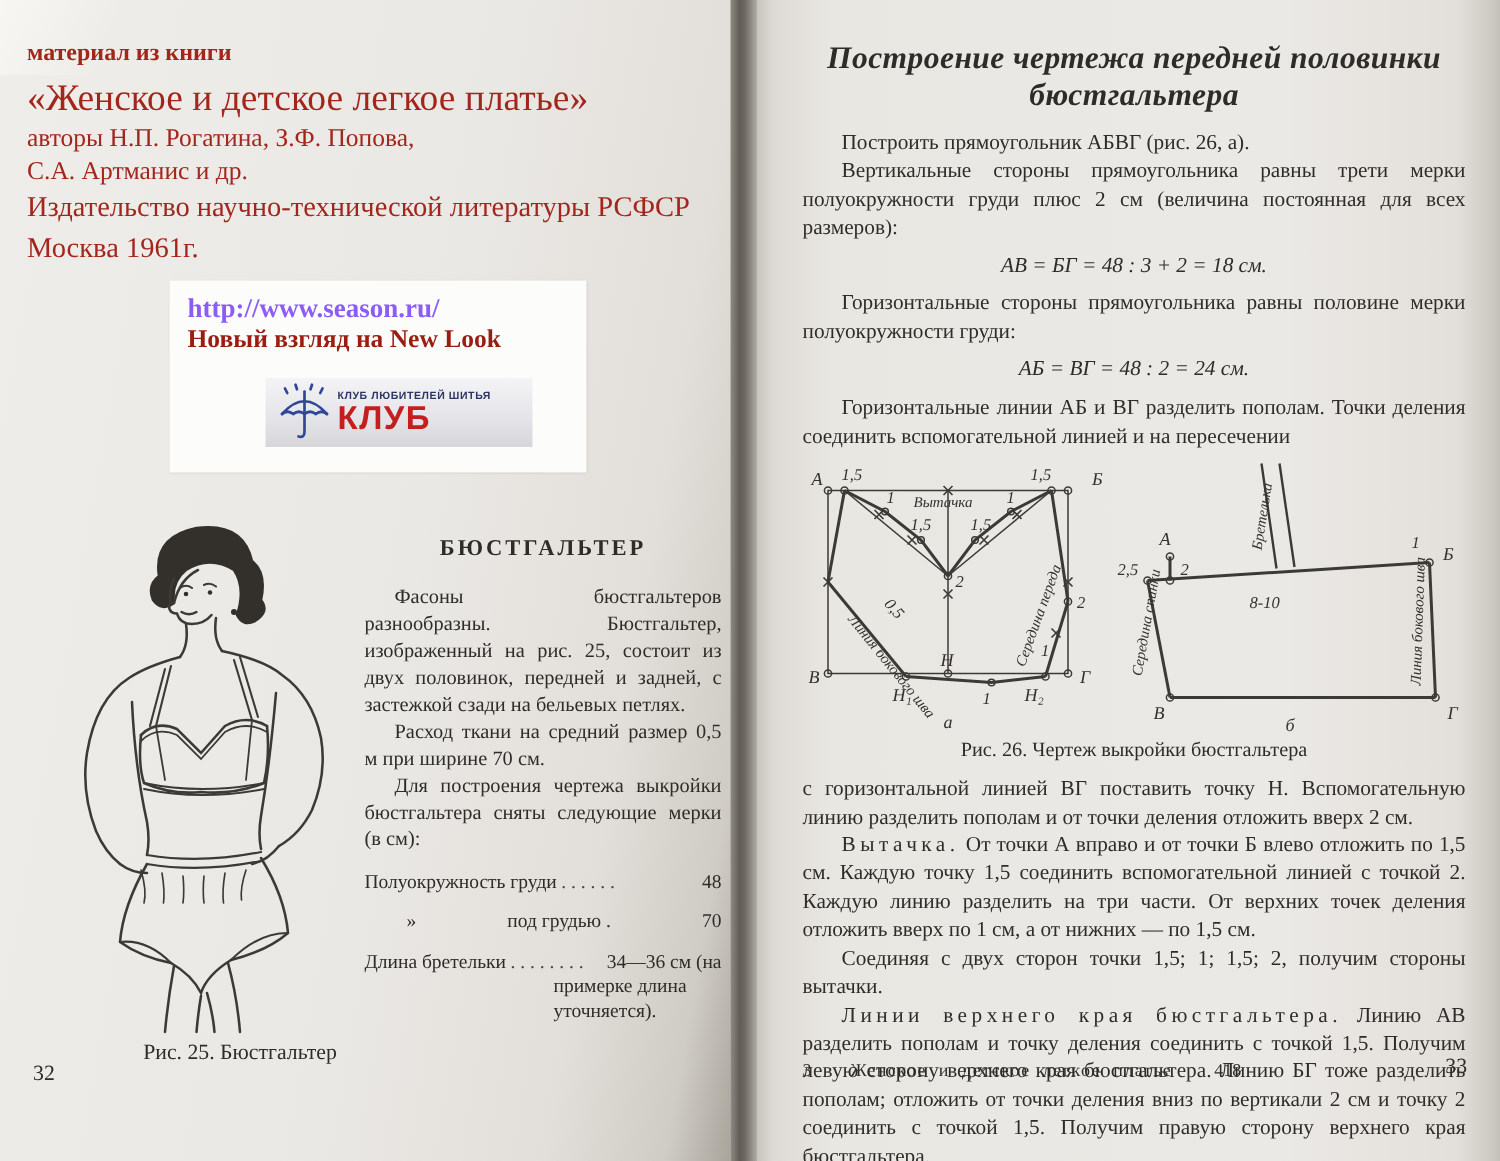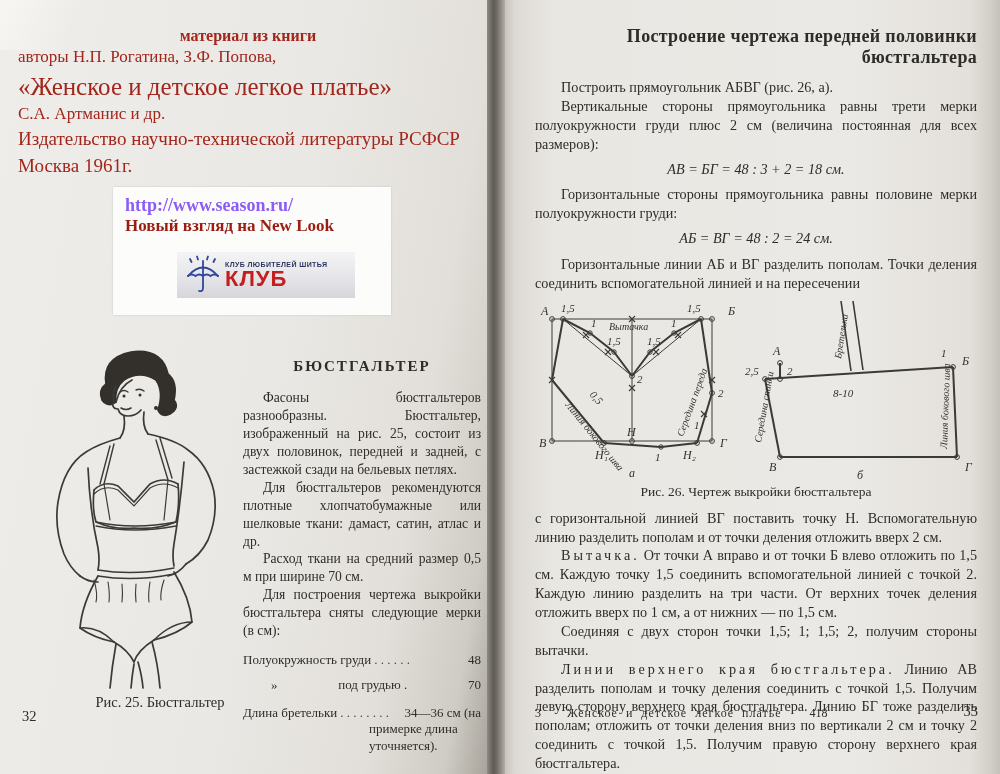--- a/index.html
+++ b/index.html
@@ -13,21 +13,21 @@
   #left-page:before{content:"";position:absolute;left:0;top:0;width:120px;height:50px;
     background:linear-gradient(115deg,#f7f6f3 0%,rgba(247,246,243,0) 60%);}
   #spine{position:absolute;left:487px;top:0;width:18px;height:774px;
     background:linear-gradient(90deg,#8f8b84 0%,#5f5b55 35%,#716d66 55%,#b3afa8 100%);}
   #right-page{position:absolute;left:505px;top:0;width:495px;height:774px;
     background:linear-gradient(90deg,#c8c5bf 0%,#ddDAD5 2%,#e9e7e2 10%,#ebe9e5 70%,#e3e0db 94%,#d2cfc9 98%,#c4c1bb 100%);}
 
   
   .red{color:#a3261c;}
   #red-block{position:absolute;left:18px;top:26px;width:460px;line-height:1.25;}
-  #red-block .l1{font-size:16px;font-weight:bold;text-align:center;}
+  #red-block .l1{font-size:16px;font-weight:bold;}
   #red-block .ttl{font-size:25px;margin-top:4px;}
   #red-block .auth{font-size:17px;}
   #red-block .pub{font-size:19px;margin-top:3px;}
 
   #season-box{position:absolute;left:113px;top:187px;width:278px;height:128px;
     background:#fcfcfb;box-shadow:0 0 2px rgba(0,0,0,.15);padding:8px 12px;box-sizing:border-box;}
   #season-box .url{font-size:18px;font-weight:bold;color:#8b5cf6;}
   #season-box .slogan{font-size:17px;font-weight:bold;color:#9b1d12;}
   #logo-strip{display:flex;align-items:center;margin:16px 0 0 52px;width:178px;height:46px;
     background:linear-gradient(180deg,#f4f4f6 0%,#e4e4e8 60%,#d6d6da 100%);padding:2px 6px;box-sizing:border-box;}
@@ -49,21 +49,21 @@
   .meas-row .dots{flex:1;overflow:hidden;white-space:nowrap;padding:0 3px;color:#4a4844;}
   .meas-row .val{white-space:nowrap;}
   .meas-row.r2{margin-top:9px;}
   .meas-row.r2 .ditto{padding-left:28px;}
   .meas-row.r2 .mid{flex:1;text-align:center;}
   .meas-row.r3{margin-top:11px;}
   .meas-note{width:112px;margin-left:auto;text-align:left;line-height:1.3;}
 
   
   #right-col{position:absolute;left:30px;top:26px;width:442px;}
-  #right-col h2{margin:0 0 10px 0;text-align:right;font-size:18px;font-weight:bold;letter-spacing:.3px;}
+  #right-col h2{margin:0 0 10px 0;text-align:center;font-size:21px;font-weight:bold;letter-spacing:.3px;font-style:italic;}
   #right-col p{margin:0;font-size:14.2px;line-height:1.33;text-align:justify;}
   #right-col p.ind{text-indent:26px;}
   .formula{margin:6px 0 7px 0 !important;text-align:center !important;font-style:italic;text-indent:0 !important;}
   .sp{letter-spacing:3px;}
   #figure26{position:relative;height:182px;margin:6px 0 2px 0;}
   #fig26-caption{text-align:center !important;font-size:13.5px !important;margin:0 0 8px 0 !important;text-indent:0 !important;}
   #footer-right{position:absolute;left:30px;top:706px;width:440px;font-size:12px;display:flex;align-items:baseline;}
   #footer-right .sig{margin-right:26px;}
   #footer-right .bt{letter-spacing:1px;word-spacing:4px;}
   #footer-right .ed{margin-left:28px;}
@@ -78,22 +78,22 @@
 </style>
 </head>
 <body>
 
 <div id="scan">
 
   <div id="left-page">
 
     <div id="red-block">
       <div class="red l1">материал из книги</div>
+      <div class="red ttl">«Женское и детское легкое платье»</div>
       <div class="red auth">авторы Н.П. Рогатина, З.Ф. Попова,</div>
-      <div class="red ttl">«Женское и детское легкое платье»</div>
       <div class="red auth">С.А. Артманис и др.</div>
       <div class="red pub">Издательство научно-технической литературы РСФСР</div>
       <div class="red pub">Москва 1961г.</div>
     </div>
 
     <div id="season-box">
       <div class="url">http://www.season.ru/</div>
       <div class="slogan">Новый взгляд на New Look</div>
       <div id="logo-strip">
         <svg width="40" height="40" viewBox="0 0 40 40">
@@ -153,21 +153,20 @@
         <path d="M88,302 Q84,324 82,346 M106,322 Q104,334 103,346"></path>
         <path d="M124,300 Q130,322 132,346 M110,320 Q114,334 115,346"></path>
       </g>
     </svg>
     <div id="fig25-caption">Рис. 25. Бюстгальтер</div>
     <div id="page-num-left">32</div>
 
     <div id="left-col">
       <h3>БЮСТГАЛЬТЕР</h3>
       <p>Фасоны бюстгальтеров разнообразны. Бюстгальтер, изображенный на рис. 25, состоит из двух половинок, передней и задней, с застежкой сзади на бельевых петлях.</p>
-      <p>Для бюстгальтеров рекомендуются плотные хлопчатобумажные или шелковые ткани: дамаст, сатин, атлас и др.</p>
       <p>Расход ткани на средний размер 0,5 м при ширине 70 см.</p>
       <p>Для построения чертежа выкройки бюстгальтера сняты следующие мерки (в см):</p>
 
       <div class="meas">
         <div class="meas-row">
           <span class="lbl">Полуокружность груди</span>
           <span class="dots">. . . . . .</span>
           <span class="val">48</span>
         </div>
         <div class="meas-row r2">

